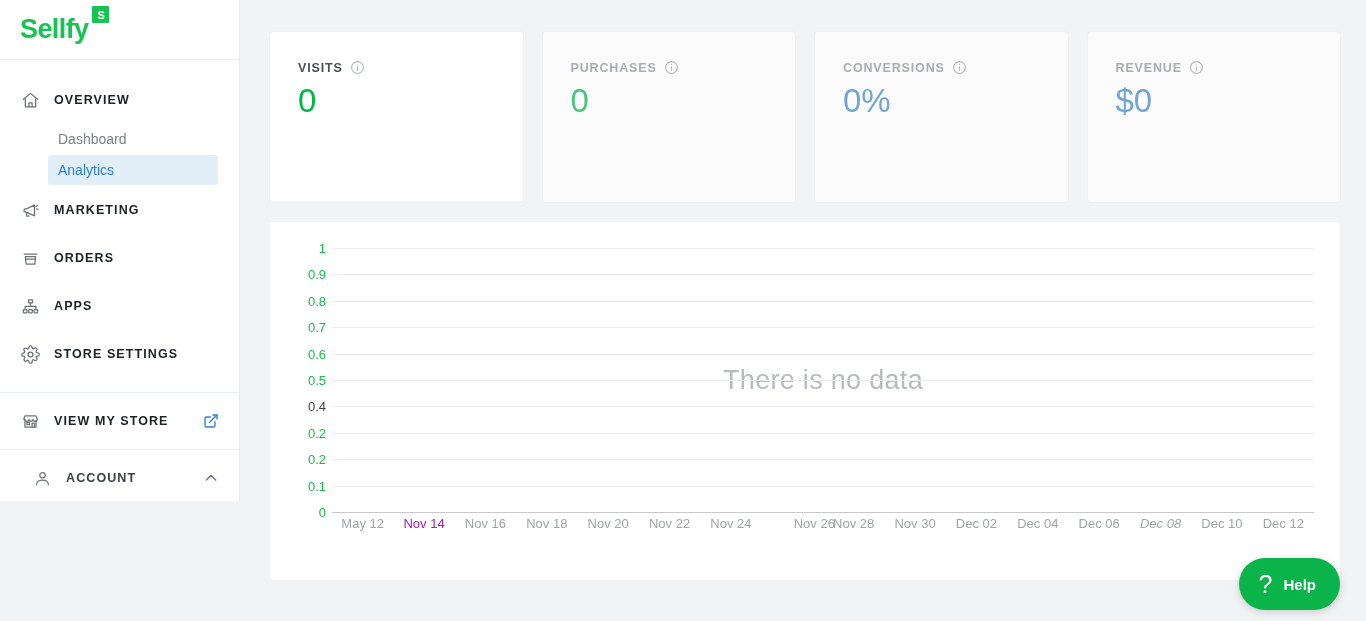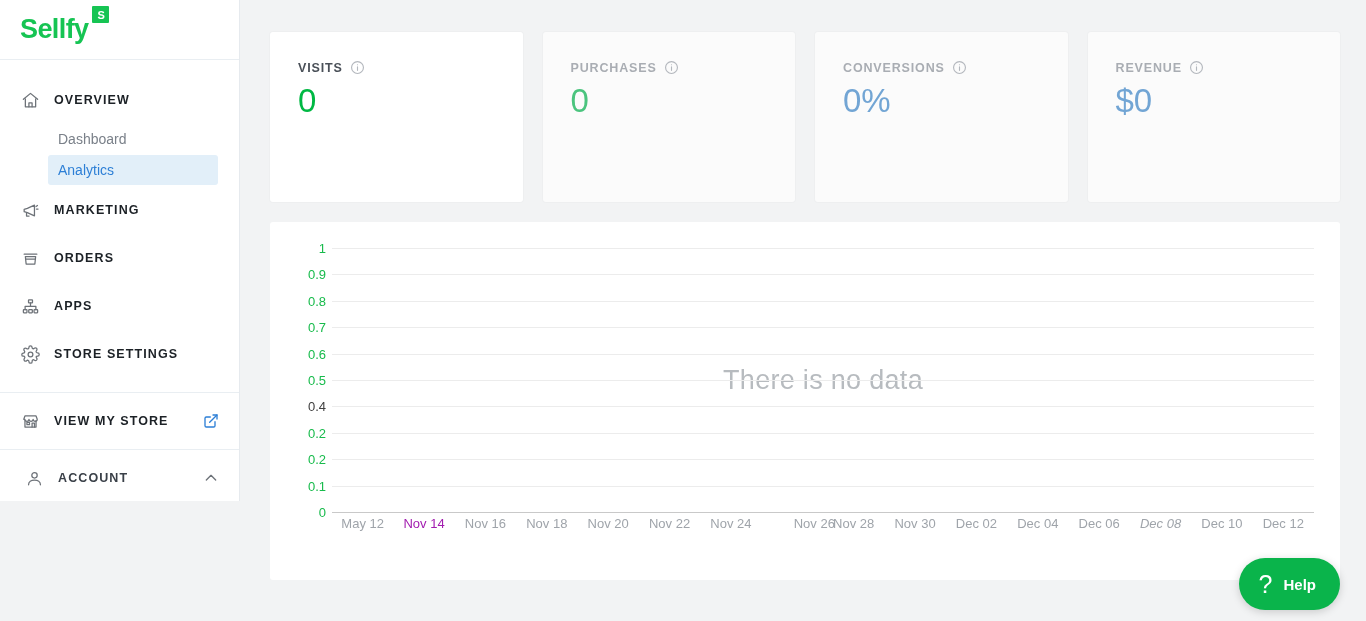--- a/index.html
+++ b/index.html
@@ -65,21 +65,21 @@
 
   .store-row {
     display: flex; align-items: center; height: 56px;
     padding-left: 20px; padding-right: 20px; cursor: pointer;
   }
   .store-row .nav-label { flex: 1; }
   .ext-icon { color: #2d7fd6; width: 16px; height: 16px; }
 
   .account-row {
     display: flex; align-items: center; height: 56px;
-    padding-left: 24px; padding-right: 20px; cursor: pointer;
+    padding-left: 32px; padding-right: 20px; cursor: pointer;
   }
   .account-row .nav-label { flex: 1; color: #3a4048; }
   .chev { color: #6d7278; width: 16px; height: 16px; }
 
   
   .main {
     flex: 1; height: 621px; background: #f2f3f4;
     padding: 32px 26px 0 30px; position: relative;
     overflow: hidden;
   }

